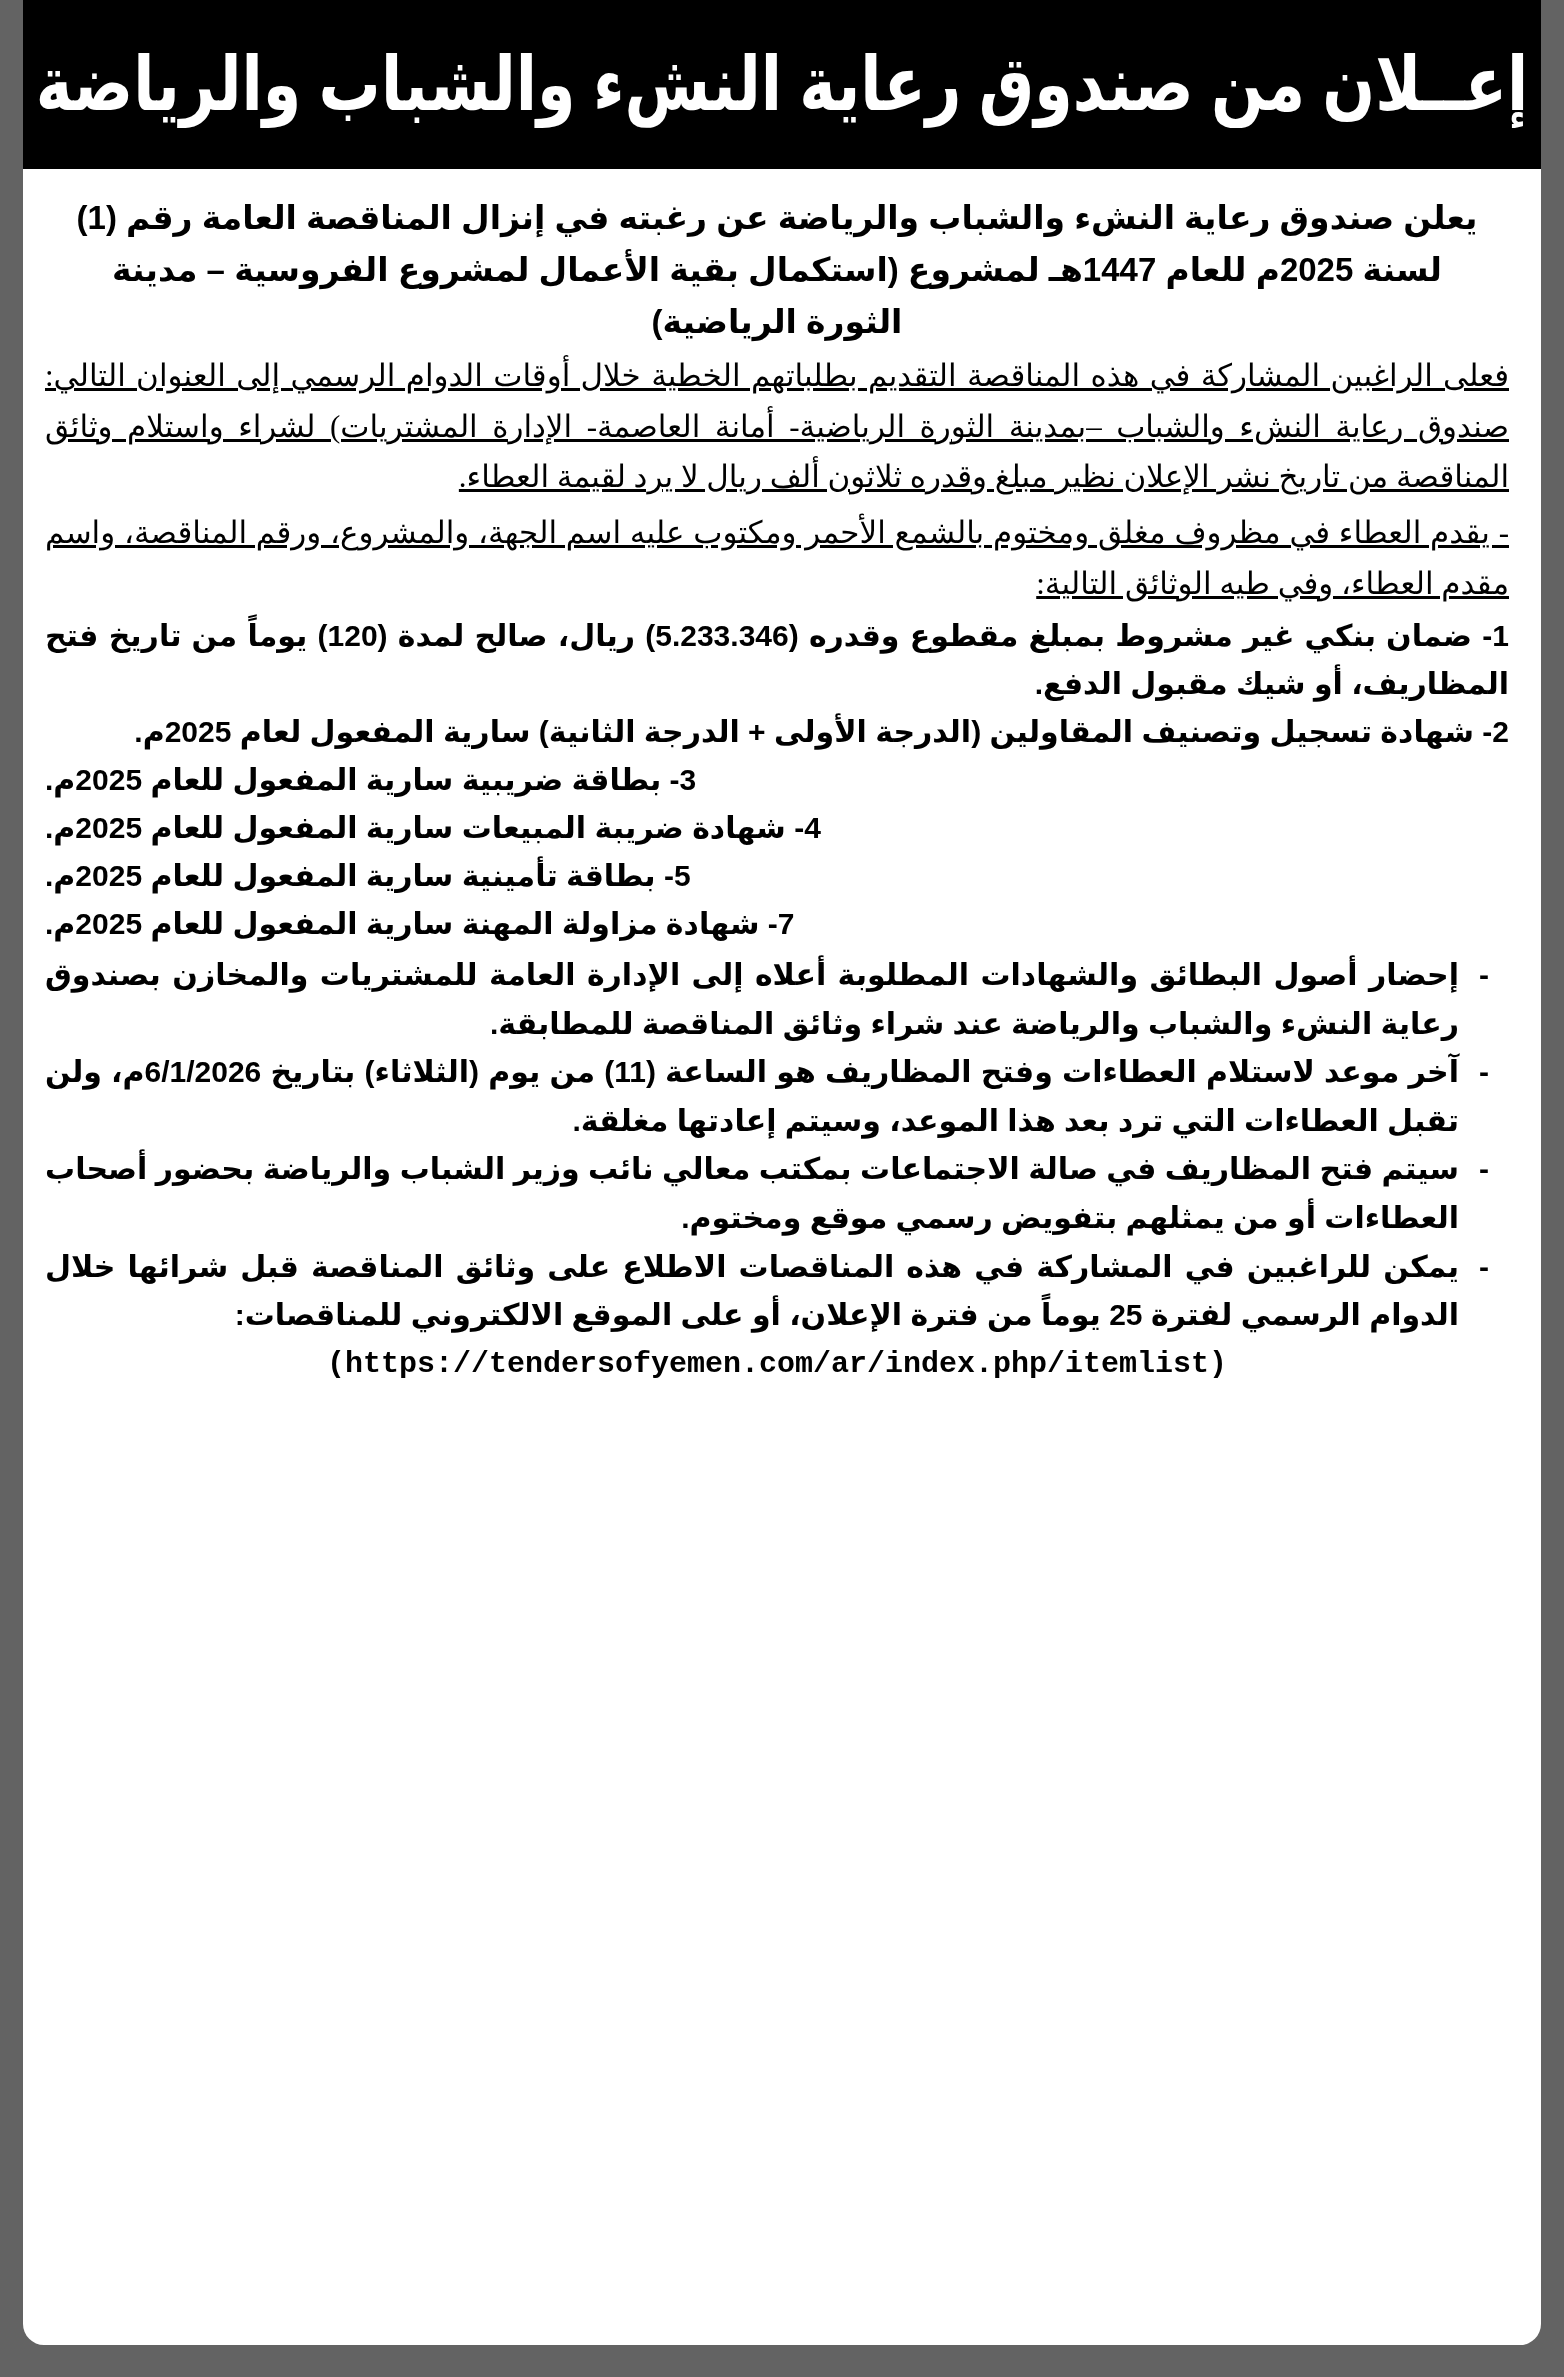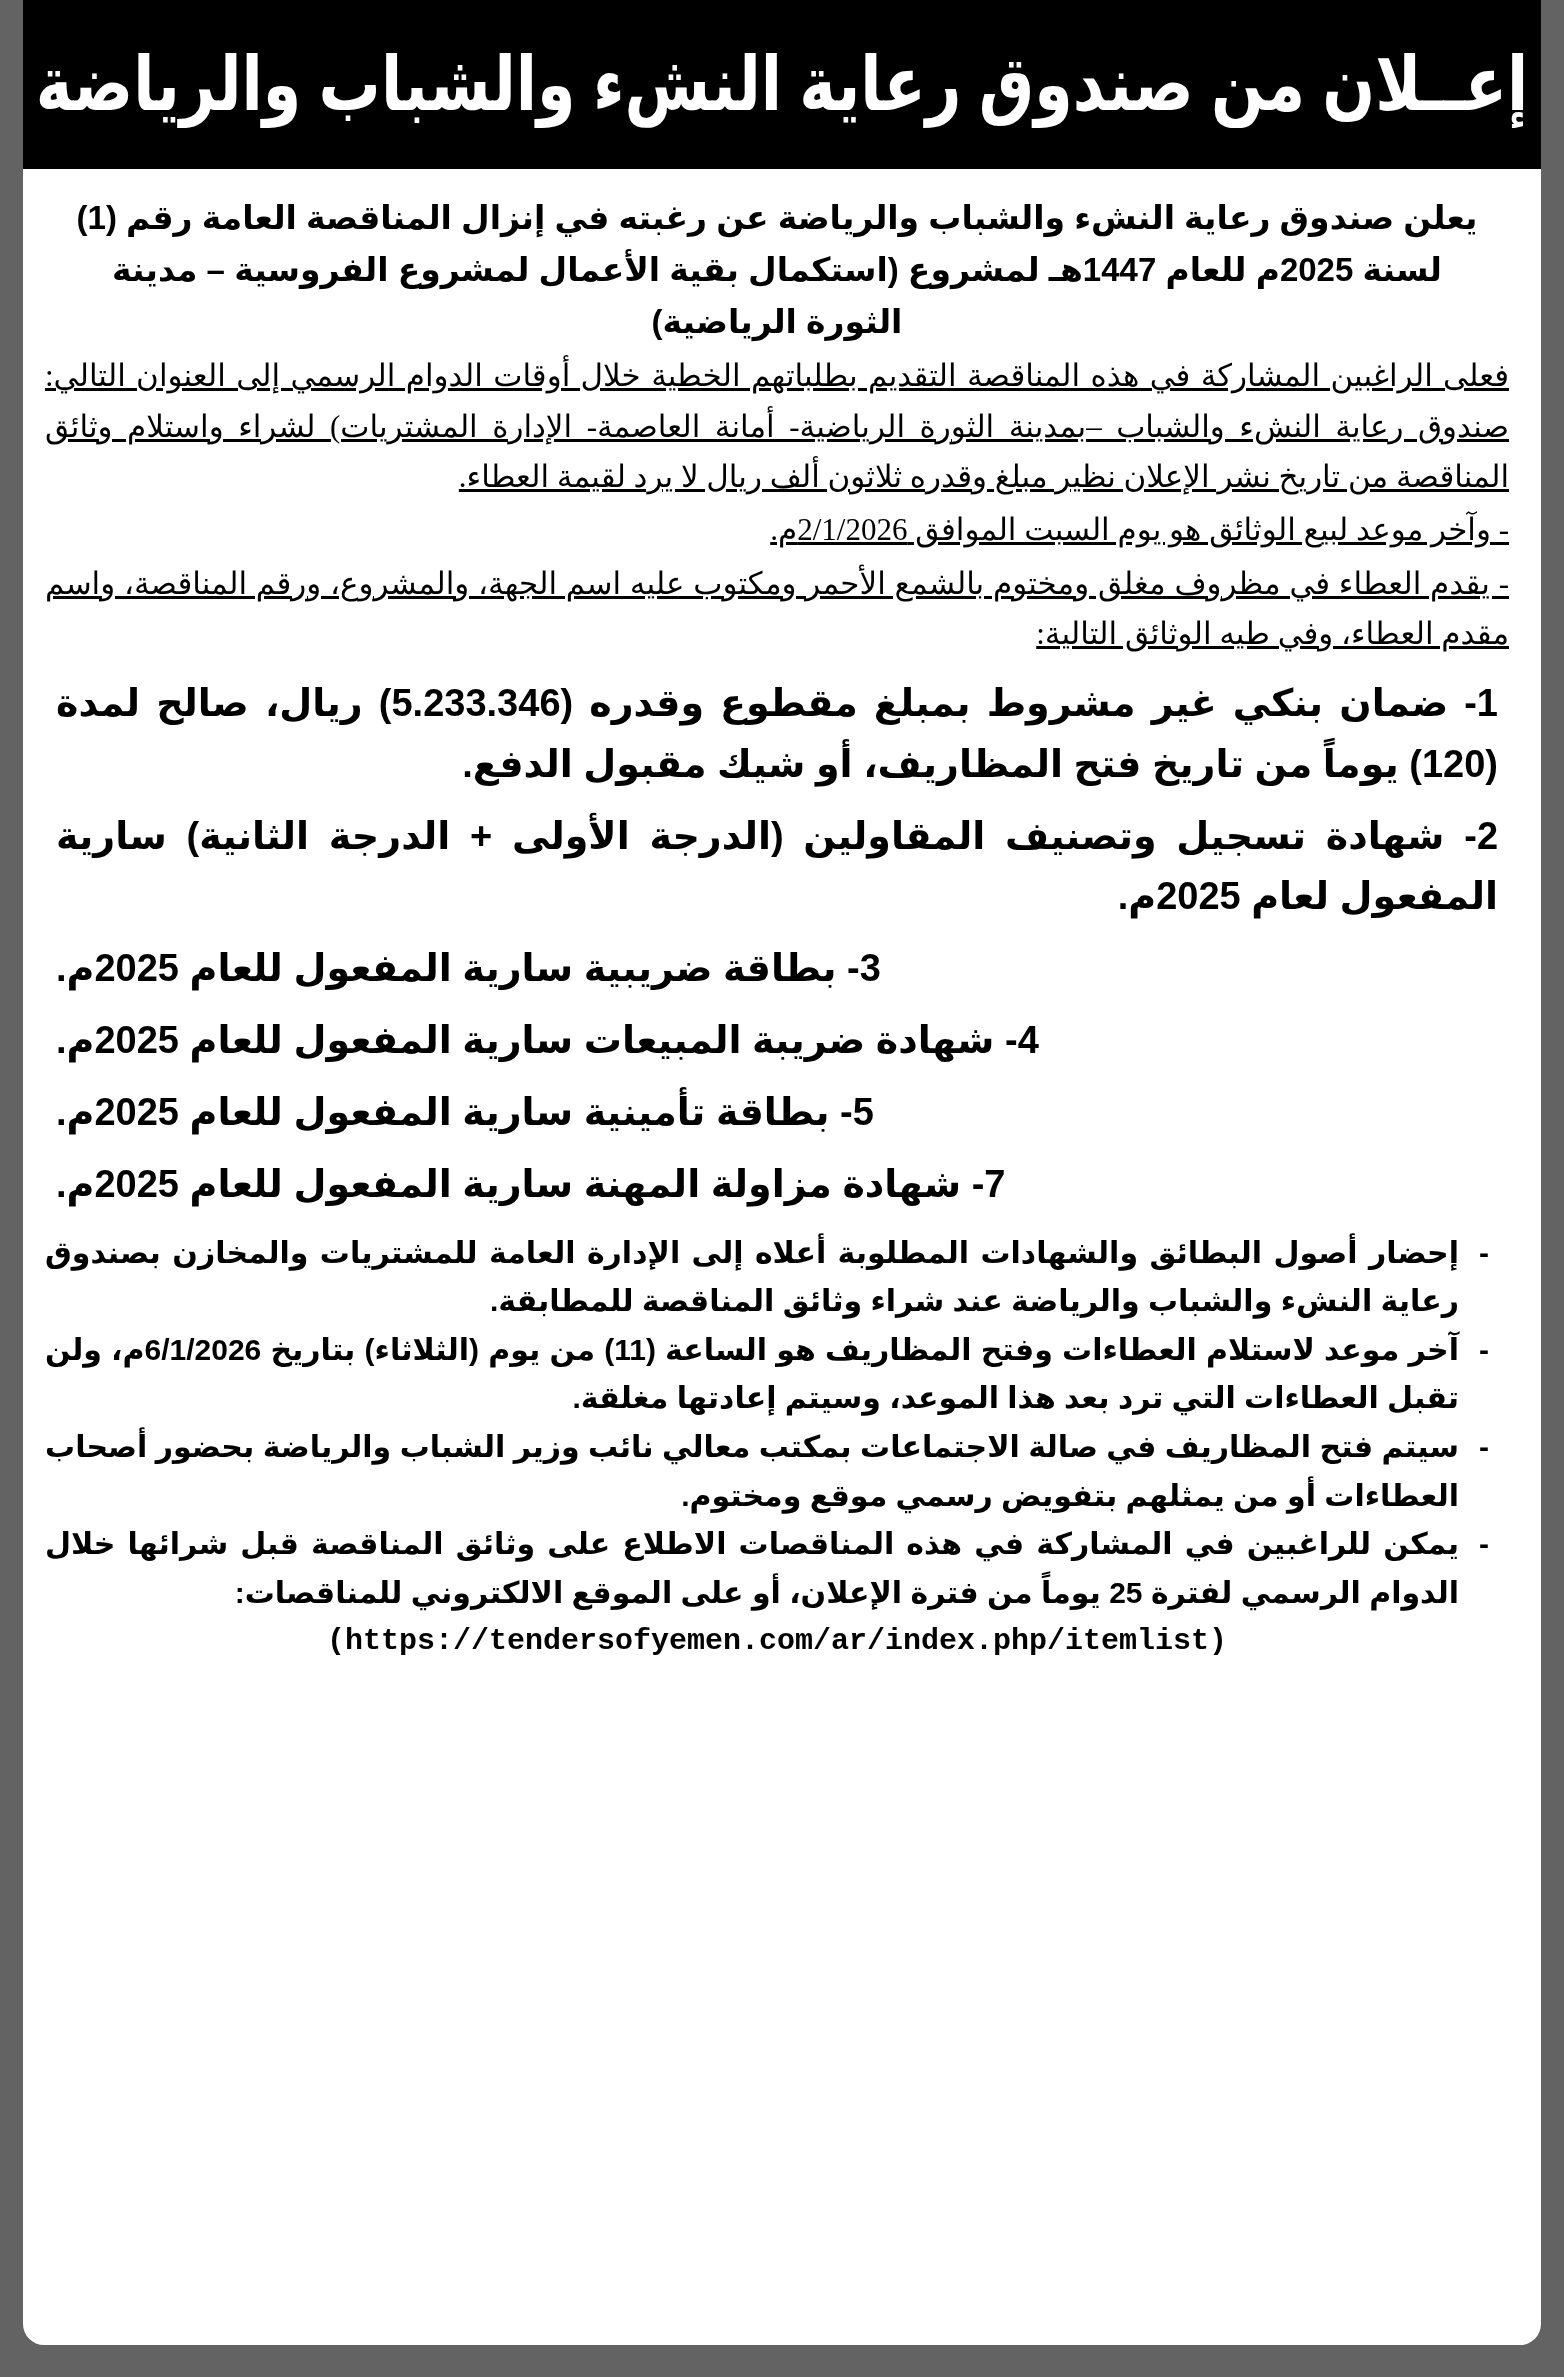--- a/index.html
+++ b/index.html
@@ -68,23 +68,23 @@
     font-size:31px;
     line-height:1.62;
     margin:0;
     text-align:justify;
     text-justify:inter-word;
     text-decoration:underline;
   }
   .numitem{
     font-family:"Liberation Sans","DejaVu Sans",sans-serif;
     font-weight:bold;
-    font-size:38px;
+    font-size:30px;
     line-height:1.60;
-    margin:11px;
+    margin:0;
     text-align:justify;
   }
   .numitem.center{text-align:left;}
   .bulletrow{
     display:flex;
     align-items:flex-start;
     font-family:"Liberation Sans","DejaVu Sans",sans-serif;
     font-weight:bold;
     font-size:30px;
     line-height:1.62;
@@ -124,21 +124,20 @@
     </div>
 
     <div id="content">
 
       <p class="lead">يعلن صندوق رعاية النشء والشباب والرياضة عن رغبته في إنزال المناقصة العامة رقم (1) لسنة 2025م للعام 1447هـ لمشروع (استكمال بقية الأعمال لمشروع الفروسية – مدينة الثورة الرياضية)</p>
 
       <p class="para">فعلى الراغبين المشاركة في هذه المناقصة التقديم بطلباتهم الخطية خلال أوقات الدوام الرسمي إلى العنوان التالي: صندوق رعاية النشء والشباب –بمدينة الثورة الرياضية- أمانة العاصمة- الإدارة المشتريات) لشراء واستلام وثائق المناقصة من تاريخ نشر الإعلان نظير مبلغ وقدره ثلاثون ألف ريال لا يرد لقيمة العطاء.</p>
 
       <div class="sp6"></div>
 
-      <p class="para">- وآخر موعد لبيع الوثائق هو يوم السبت الموافق 2/1/2026م.</p>
 
       <div class="sp6"></div>
 
       <p class="para">- يقدم العطاء في مظروف مغلق ومختوم بالشمع الأحمر ومكتوب عليه اسم الجهة، والمشروع، ورقم المناقصة، واسم مقدم العطاء، وفي طيه الوثائق التالية:</p>
 
       <div class="sp6"></div>
 
       <div>
         <p class="numitem">
           <span>1-</span>

